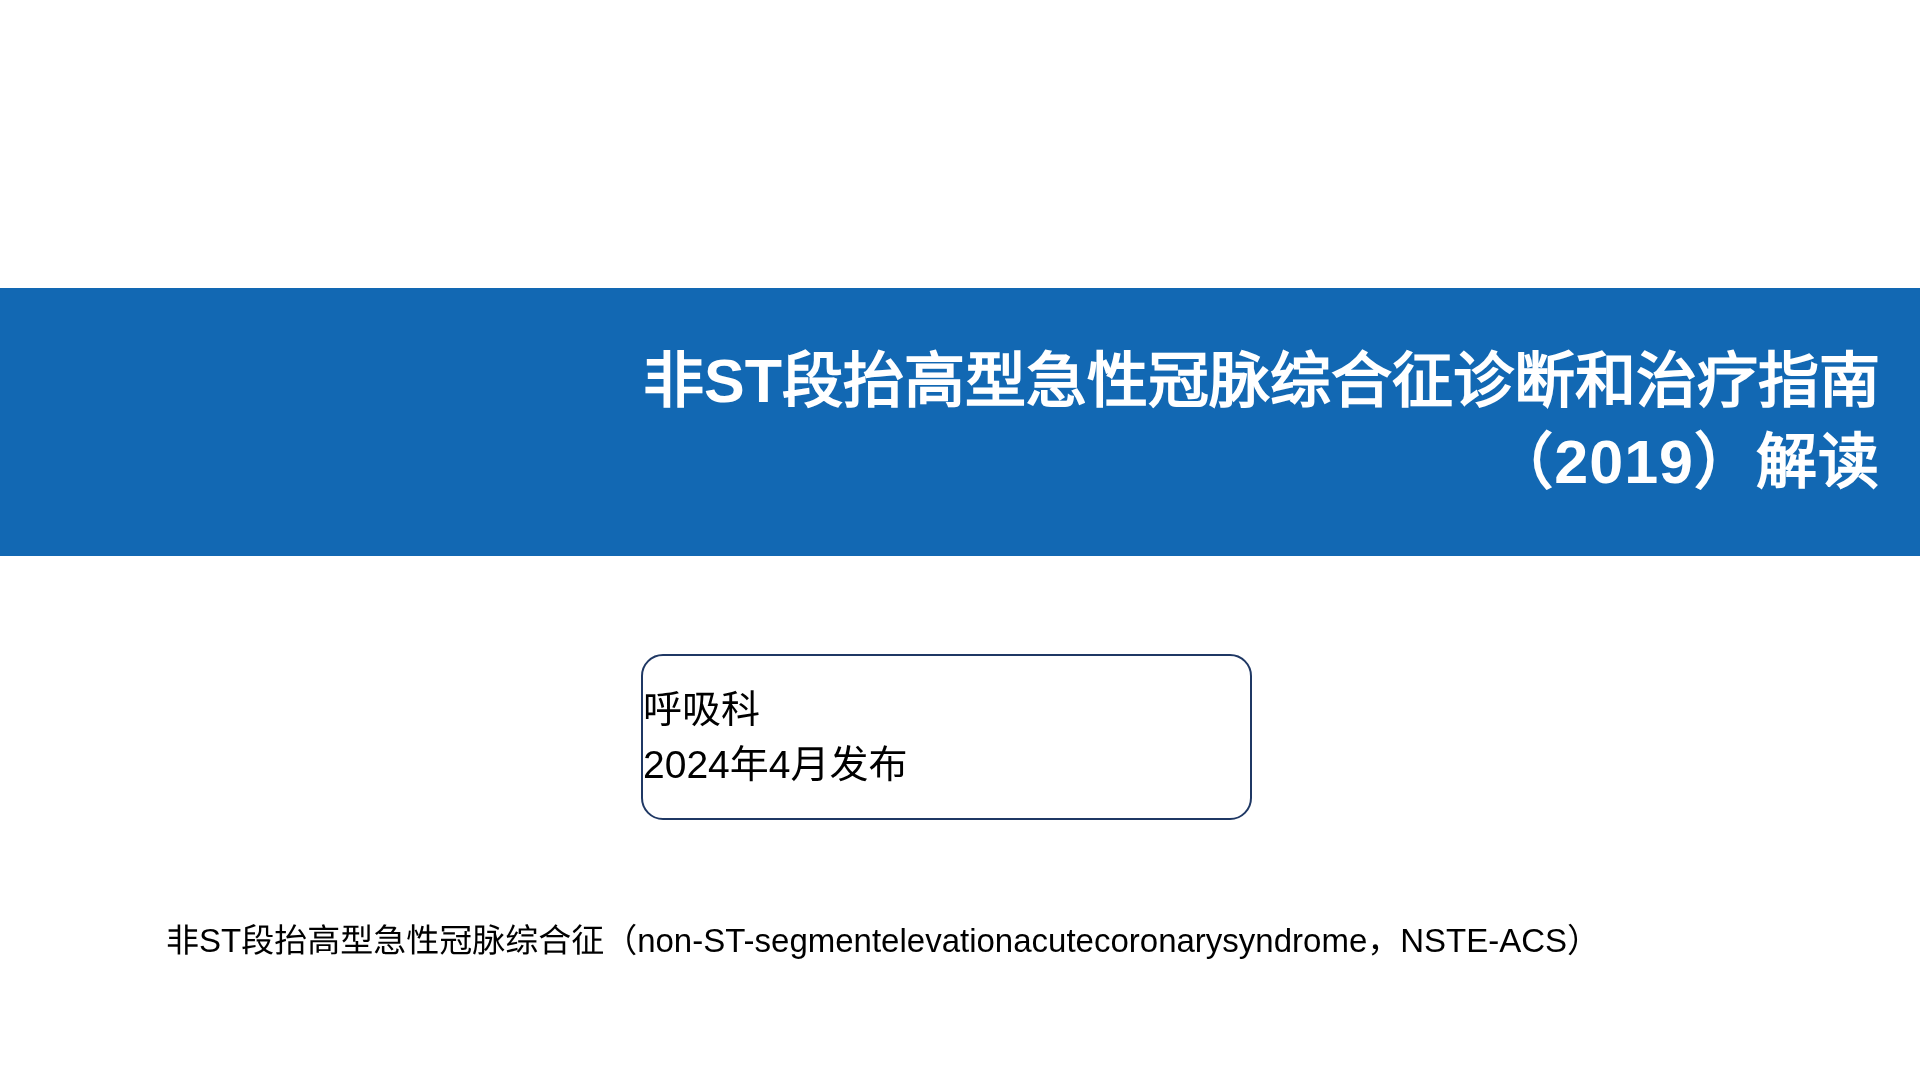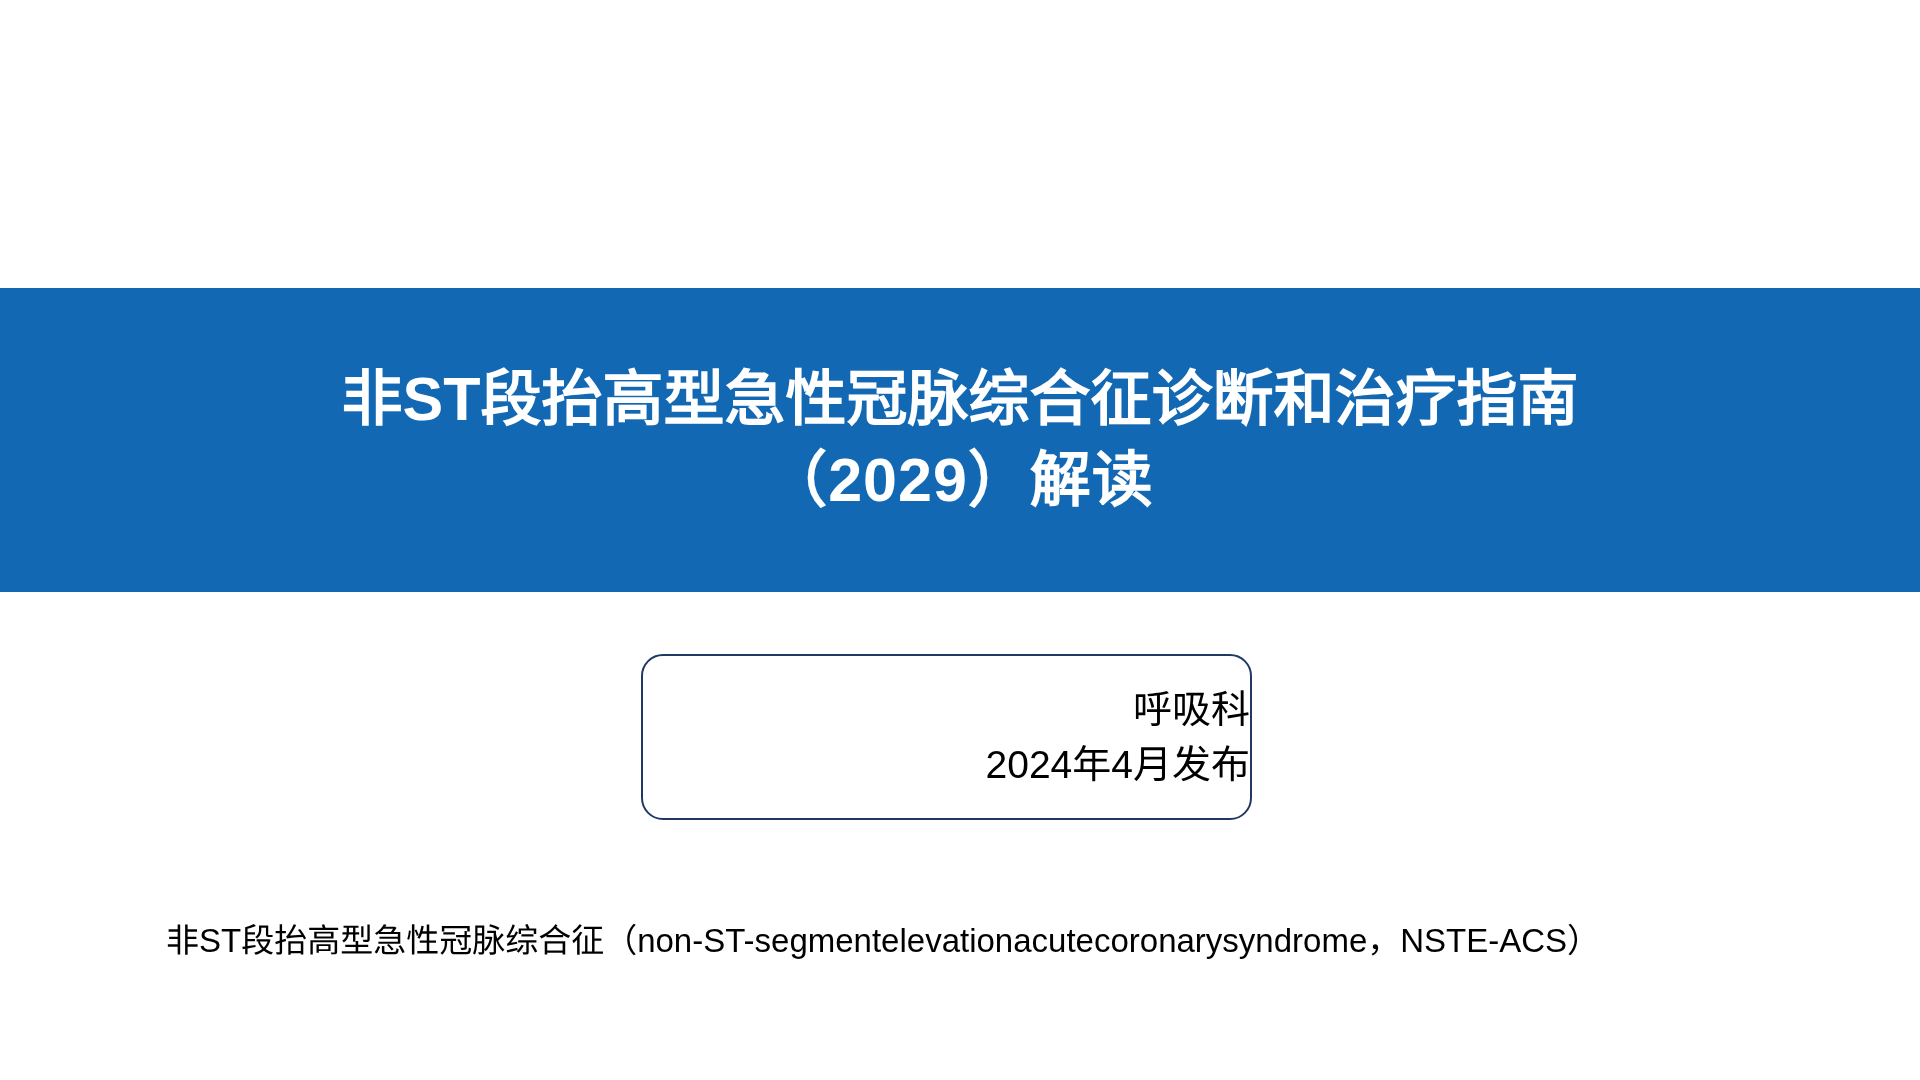--- a/index.html
+++ b/index.html
@@ -23,25 +23,25 @@
     height: 1080px;
     background: #ffffff;
   }
 
   
   .title-banner {
     position: absolute;
     left: 0;
     top: 288px;
     width: 1920px;
-    height: 304px;
+    height: 268px;
     background: #1268b3;
     display: flex;
     flex-direction: column;
-    align-items: center;
+    align-items: flex-end;
     justify-content: center;
     box-sizing: border-box;
     padding: 7px 40px;
   }
 
   .title-line {
     color: #ffffff;
     font-weight: bold;
     font-size: 61px;
     line-height: 1.32;
@@ -61,21 +61,21 @@
     left: 641px;
     top: 654px;
     width: 611px;
     height: 166px;
     box-sizing: border-box;
     border: 2px solid #1f3864;
     border-radius: 22px;
     background: #ffffff;
     display: flex;
     flex-direction: column;
-    align-items: flex-end;
+    align-items: flex-start;
     justify-content: center;
   }
 
   .info-line {
     color: #000000;
     font-size: 39px;
     line-height: 1.42;
     text-align: center;
     white-space: nowrap;
     font-family: "Liberation Sans", "DejaVu Sans", sans-serif;
@@ -96,21 +96,21 @@
     margin-left: 23px;
   }
 </style>
 </head>
 <body>
 
 <div class="slide">
 
   <div class="title-banner">
     <div class="title-line line-one">非ST段抬高型急性冠脉综合征诊断和治疗指南</div>
-    <div class="title-line line-two">（2029）解读</div>
+    <div class="title-line line-two">（2019）解读</div>
   </div>
 
   <div class="info-box">
     <div class="info-line">呼吸科</div>
     <div class="info-line">2024年4月发布</div>
   </div>
 
   <div class="caption">非ST段抬高型急性冠脉综合征（non-ST-segmentelevationacutecoronarysyndrome，NSTE-ACS）</div>
 
 </div>

